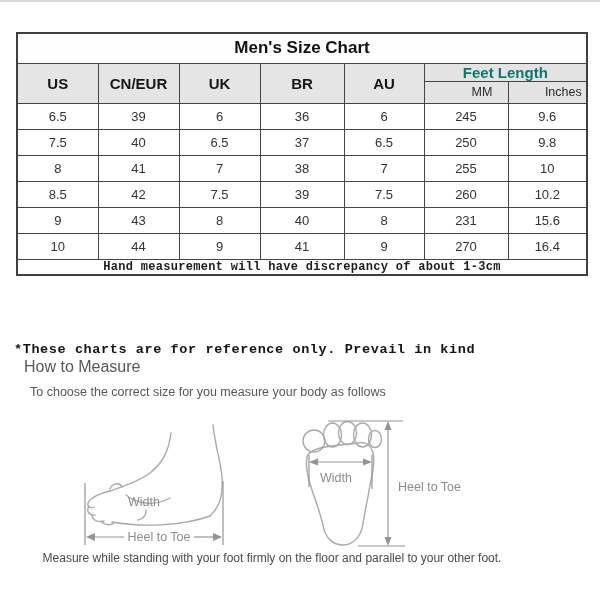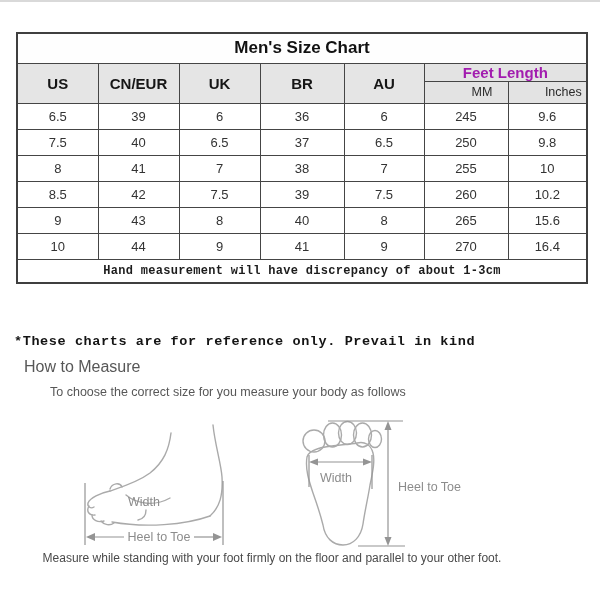--- a/index.html
+++ b/index.html
@@ -8,31 +8,31 @@
   .page { position:relative; width:600px; height:599px; background:#ffffff; }
   .top-strip { position:absolute; left:0; top:0; width:600px; height:2px; background:#d9d9d9; }
 
   
   table.size-chart { position:absolute; left:16px; top:32px; width:570px;
     border-collapse:collapse; table-layout:fixed; }
   table.size-chart td, table.size-chart th { border:1.5px solid #454545; text-align:center; vertical-align:middle;margin-left:6px; }
   table.size-chart { border:2px solid #3f3f3f; }
   td.tbl-title { height:30px; font-size:17px; font-weight:bold; color:#111; background:#fefefe; }
   th.col-hd { background:#e5e5e5; font-size:15px; font-weight:bold; color:#161616; }
-  th.feet-hd { background:#e3e3e3; font-size:15px; font-weight:bold; color:#a21caf; height:18px; }
+  th.feet-hd { background:#e3e3e3; font-size:15px; font-weight:bold; color:#0f766e; height:18px; }
   th.sub-hd { background:#e3e3e3; font-size:12.5px; font-weight:normal; color:#2b2b2b; height:22px;padding-left:32px; }
   td.data { height:26px; font-size:13px; color:#333; background:#fff; }
-  td.tbl-foot { height:24px; font-family:"Liberation Mono", monospace; font-weight:bold;
+  td.tbl-foot { height:16px; font-family:"Liberation Mono", monospace; font-weight:bold;
     font-size:12px; letter-spacing:0.3px; color:#1c1c1c; background:#fff; }
 
   
-  .ref-note { position:absolute; left:14px; top:334px; font-family:"Liberation Mono", monospace;
+  .ref-note { position:absolute; left:14px; top:342px; font-family:"Liberation Mono", monospace;
     font-weight:bold; font-size:13.5px; letter-spacing:0.6px; color:#141414; }
   .howto-title { position:absolute; left:24px; top:358px; font-size:16px; color:#575757; }
-  .howto-sub { position:absolute; left:30px; top:385px; font-size:12.5px; color:#575757;margin-left:20px; }
+  .howto-sub { position:absolute; left:30px; top:385px; font-size:12.5px; color:#575757; }
   .caption { position:absolute; left:0; top:551px; width:544px; text-align:center;
     font-size:12px; color:#4a4a4a; }
 
   
   .diag { position:absolute; }
   .diag-side { left:60px; top:415px; }
   .diag-sole { left:295px; top:405px; }
   svg .outline { fill:none; stroke:#aaaaaa; stroke-width:1.4; stroke-linecap:round; }
   svg .dim { fill:none; stroke:#949494; stroke-width:1.2; }
   svg .head { fill:#949494; stroke:none; }
@@ -105,21 +105,21 @@
         <td class="data">7.5</td>
         <td class="data">260</td>
         <td class="data">10.2</td>
       </tr>
       <tr>
         <td class="data">9</td>
         <td class="data">43</td>
         <td class="data">8</td>
         <td class="data">40</td>
         <td class="data">8</td>
-        <td class="data">265</td>
+        <td class="data">231</td>
         <td class="data">15.6</td>
       </tr>
       <tr>
         <td class="data">10</td>
         <td class="data">44</td>
         <td class="data">9</td>
         <td class="data">41</td>
         <td class="data">9</td>
         <td class="data">270</td>
         <td class="data">16.4</td>

